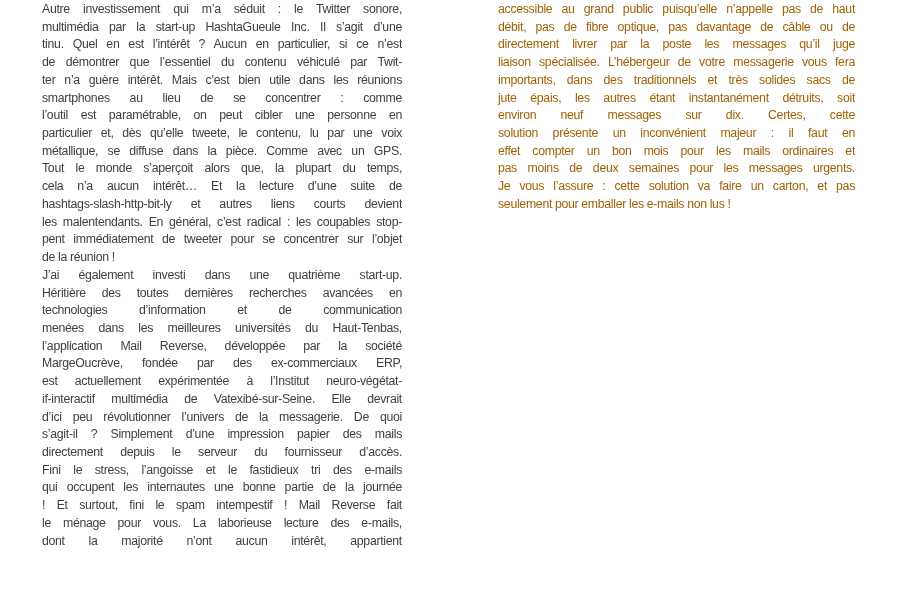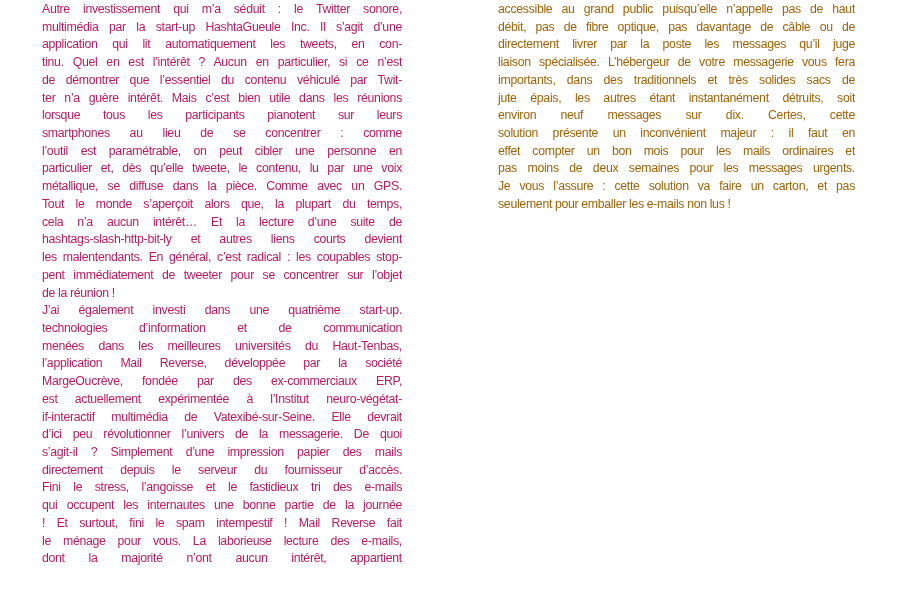--- a/index.html
+++ b/index.html
@@ -36,39 +36,38 @@
     white-space: normal;
   }
   .line.endline {
     text-align-last: left;
   }
 </style>
 </head>
 <body>
 
 <div class="page" style="background: rgb(255, 255, 255);">
-  <div class="column column-left" style="color: #be185d;">
+  <div class="column column-left" style="color: #404040;">
       <div class="line">Autre investissement qui m’a séduit : le Twitter sonore,</div>
       <div class="line">multimédia par la start-up HashtaGueule Inc. Il s’agit d’une</div>
-      <div class="line">application qui lit automatiquement les tweets, en con-</div>
       <div class="line">tinu. Quel en est l’intérêt ? Aucun en particulier, si ce n’est</div>
       <div class="line">de démontrer que l’essentiel du contenu véhiculé par Twit-</div>
       <div class="line">ter n’a guère intérêt. Mais c’est bien utile dans les réunions</div>
-      <div class="line">lorsque tous les participants pianotent sur leurs</div>
       <div class="line">smartphones au lieu de se concentrer : comme</div>
       <div class="line">l’outil est paramétrable, on peut cibler une personne en</div>
       <div class="line">particulier et, dès qu’elle tweete, le contenu, lu par une voix</div>
       <div class="line">métallique, se diffuse dans la pièce. Comme avec un GPS.</div>
       <div class="line">Tout le monde s’aperçoit alors que, la plupart du temps,</div>
       <div class="line">cela n’a aucun intérêt… Et la lecture d’une suite de</div>
       <div class="line">hashtags-slash-http-bit-ly et autres liens courts devient</div>
       <div class="line">les malentendants. En général, c’est radical : les coupables stop-</div>
       <div class="line">pent immédiatement de tweeter pour se concentrer sur l’objet</div>
       <div class="line endline">de la réunion !</div>
       <div class="line">J’ai également investi dans une quatrième start-up.</div>
+      <div class="line">Héritière des toutes dernières recherches avancées en</div>
       <div class="line">technologies d’information et de communication</div>
       <div class="line">menées dans les meilleures universités du Haut-Tenbas,</div>
       <div class="line">l’application Mail Reverse, développée par la société</div>
       <div class="line">MargeOucrève, fondée par des ex-commerciaux ERP,</div>
       <div class="line">est actuellement expérimentée à l’Institut neuro-végétat-</div>
       <div class="line">if-interactif multimédia de Vatexibé-sur-Seine. Elle devrait</div>
       <div class="line">d’ici peu révolutionner l’univers de la messagerie. De quoi</div>
       <div class="line">s’agit-il ? Simplement d’une impression papier des mails</div>
       <div class="line">directement depuis le serveur du fournisseur d’accès.</div>
       <div class="line">Fini le stress, l’angoisse et le fastidieux tri des e-mails</div>

